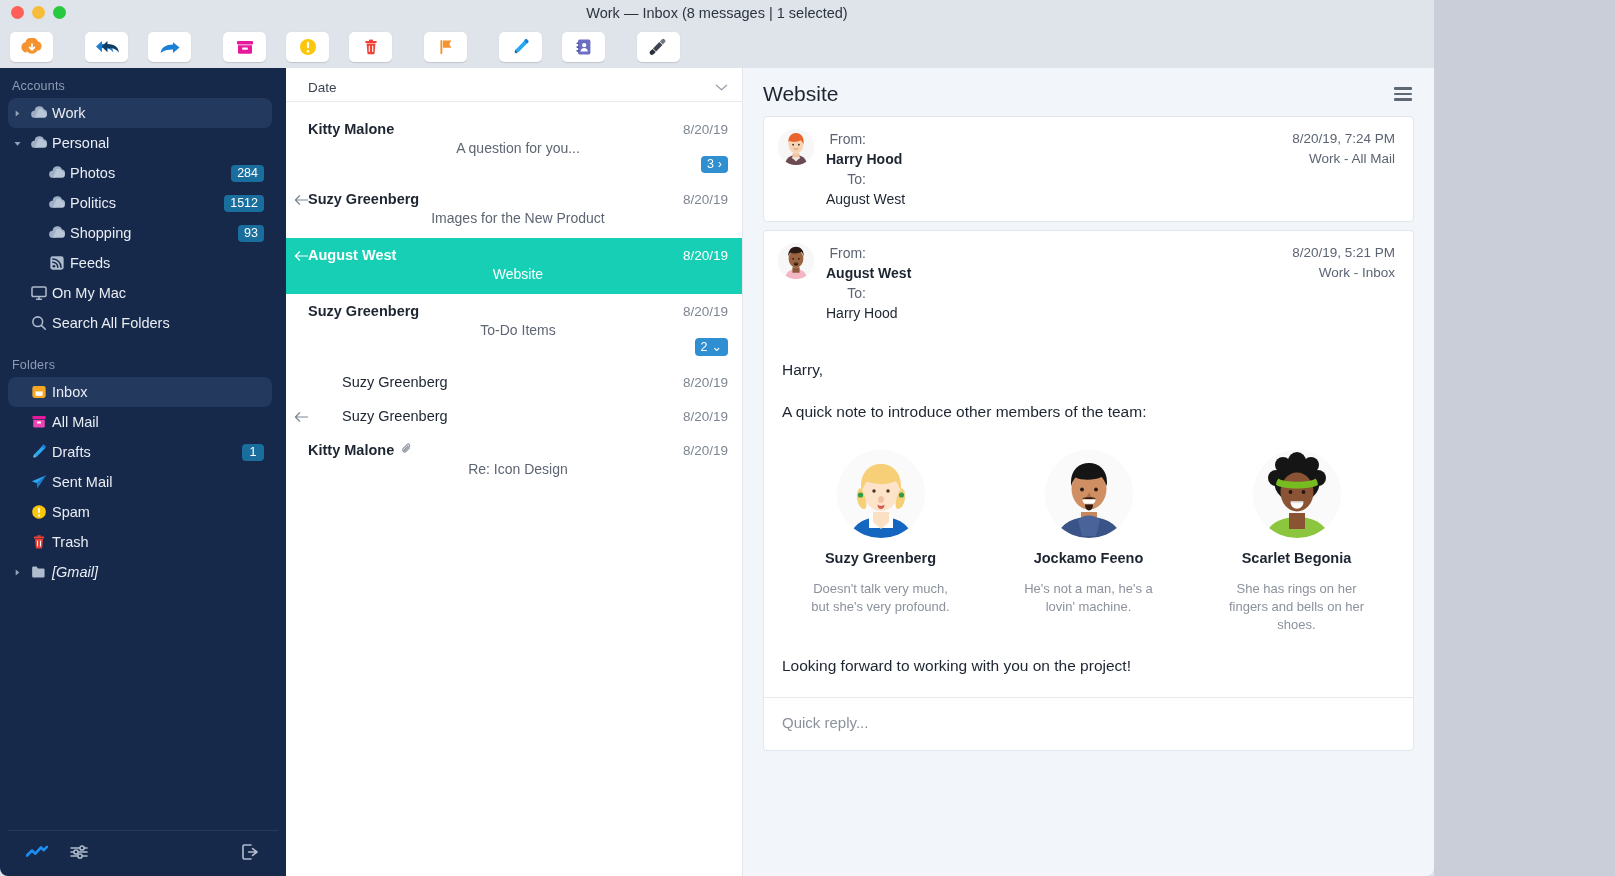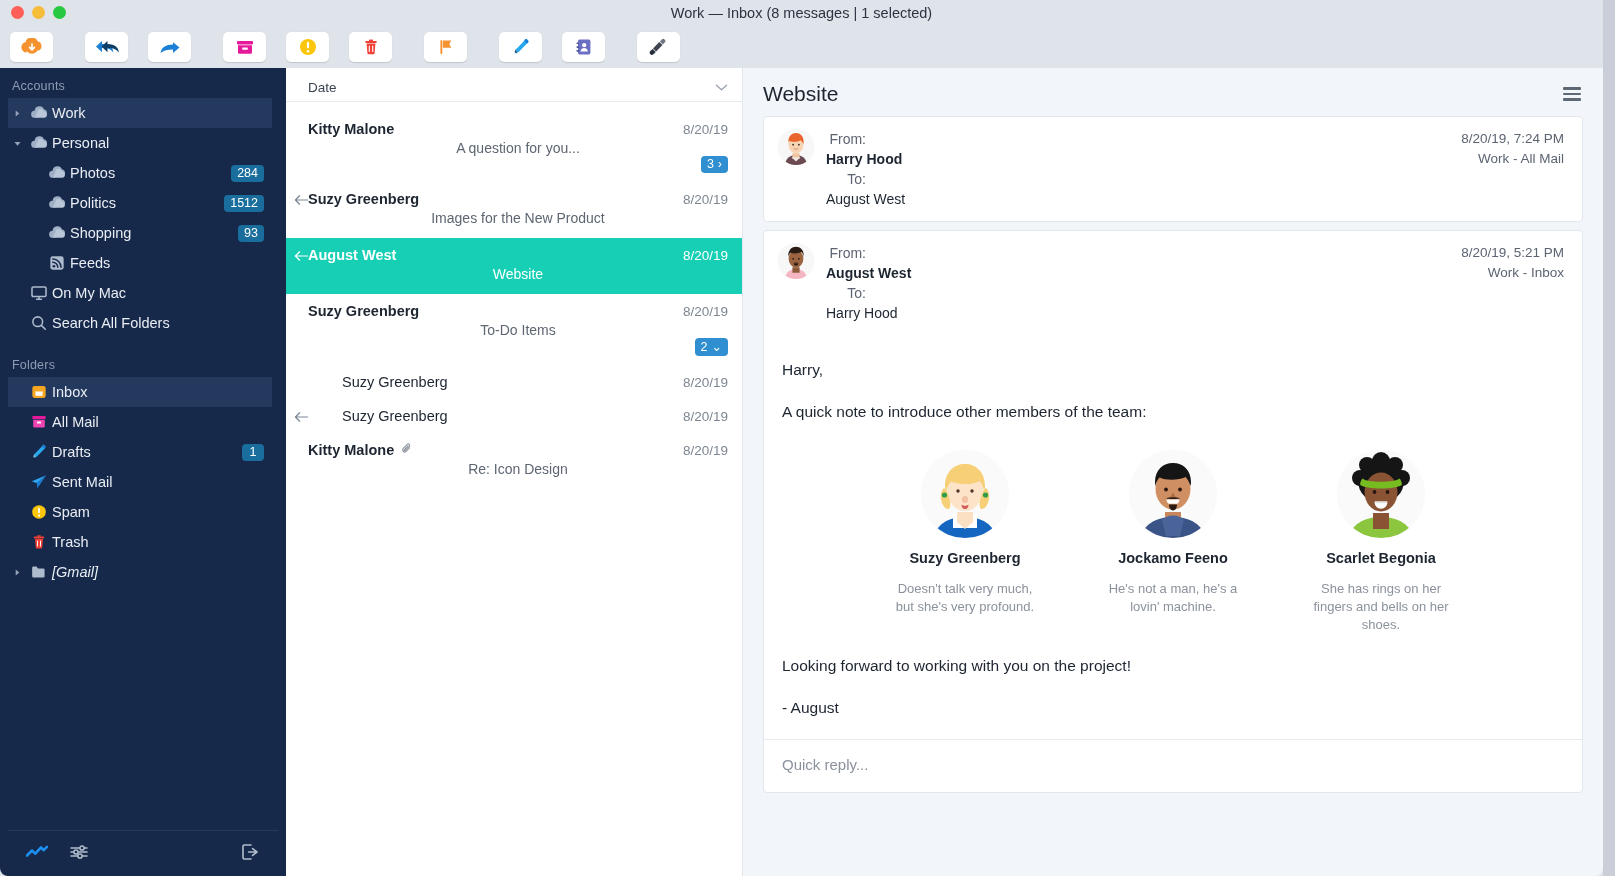--- a/index.html
+++ b/index.html
@@ -3,21 +3,21 @@
 <meta charset="utf-8">
 <style>
   * { box-sizing: border-box; margin: 0; padding: 0; }
   html, body {
     width: 1615px; height: 876px;
     font-family: "Liberation Sans", sans-serif;
     background: #c9ced8;
     overflow: hidden;
   }
   .window {
-    position: relative; width: 1603px; height: 876px;
+    position: relative; width: 1434px; height: 876px;
     display: flex; flex-direction: column;
     background: #dfe3ea;
   }
 
   
   .titlebar {
     height: 26px; position: relative; flex: 0 0 26px;
     background: #dfe3ea;
     display: flex; align-items: center; justify-content: center;
   }
@@ -66,21 +66,21 @@
     border-bottom-left-radius: 8px;
   }
   .sb-scroll { flex: 1; overflow: hidden; padding-top: 8px; }
   .sb-header {
     font-size: 12.5px; color: #8e9cb3; padding: 3px 0 5px 12px;
     letter-spacing: .2px;
   }
   .sb-header.folders { padding-top: 20px; }
   .sb-row {
     height: 30px; display: flex; align-items: center;
-    margin: 0 14px 0 8px; border-radius: 0; padding-right: 8px;
+    margin: 0 14px 0 8px; border-radius: 8px; padding-right: 8px;
     position: relative;
   }
   .sb-row.sel { background: #24395e; }
   .sb-tri {
     width: 18px; flex: 0 0 18px; display: flex; align-items: center; justify-content: center;
     color: #93a2b8; font-size: 9px;
   }
   .sb-ico {
     width: 26px; flex: 0 0 26px; display: flex; align-items: center; justify-content: center;
   }
@@ -703,21 +703,20 @@
                   <path d="M37.5 51.5h13c0 4.4-2.8 7.2-6.5 7.2s-6.5-2.8-6.5-7.2z" fill="#fff"></path>
                   <path d="M38 51.5h12c0 1-.4 1.8-.4 1.8H38.4s-.4-.8-.4-1.8z" fill="#e2e2e2"></path>
                 </svg>
               </div>
               <div class="mname">Scarlet Begonia</div>
               <div class="mdesc">She has rings on her fingers and bells on her shoes.</div>
             </div>
           </div>
 
           <p>Looking forward to working with you on the project!</p>
-          <p>- August</p>
         </div>
 
         <div class="qreply">
           <span>Quick reply...</span>
         </div>
       </div>
     </div>
   </div>
 </div>
 

